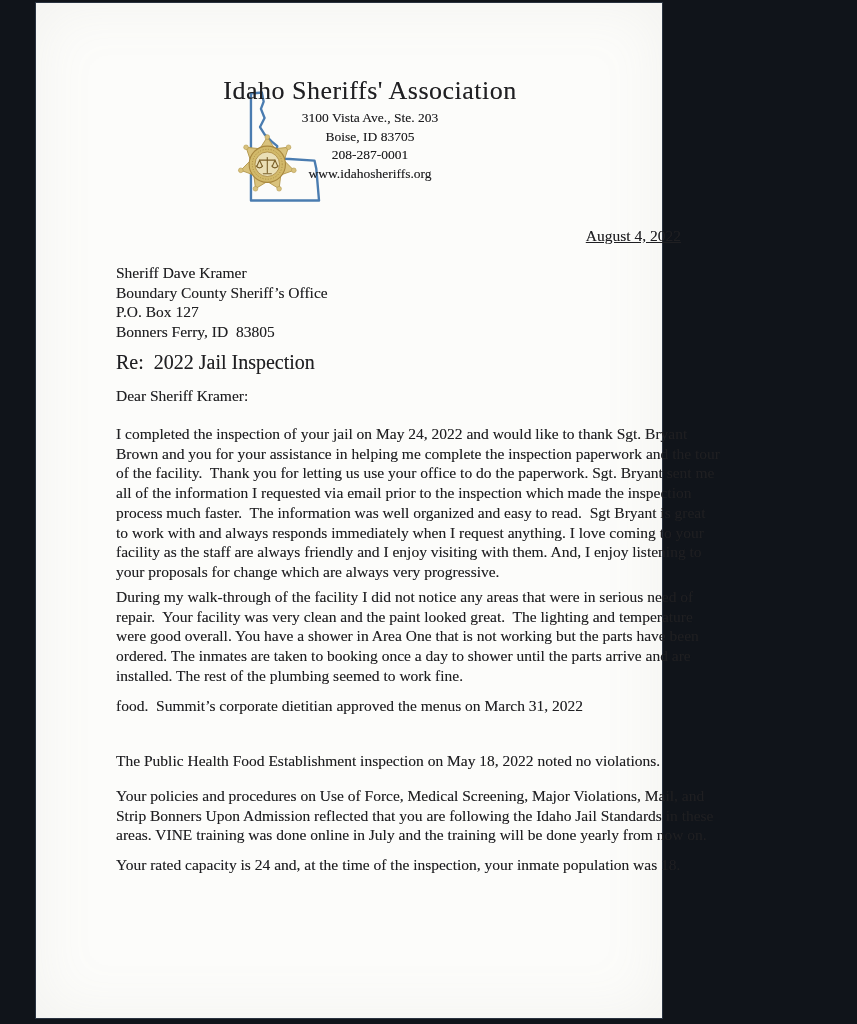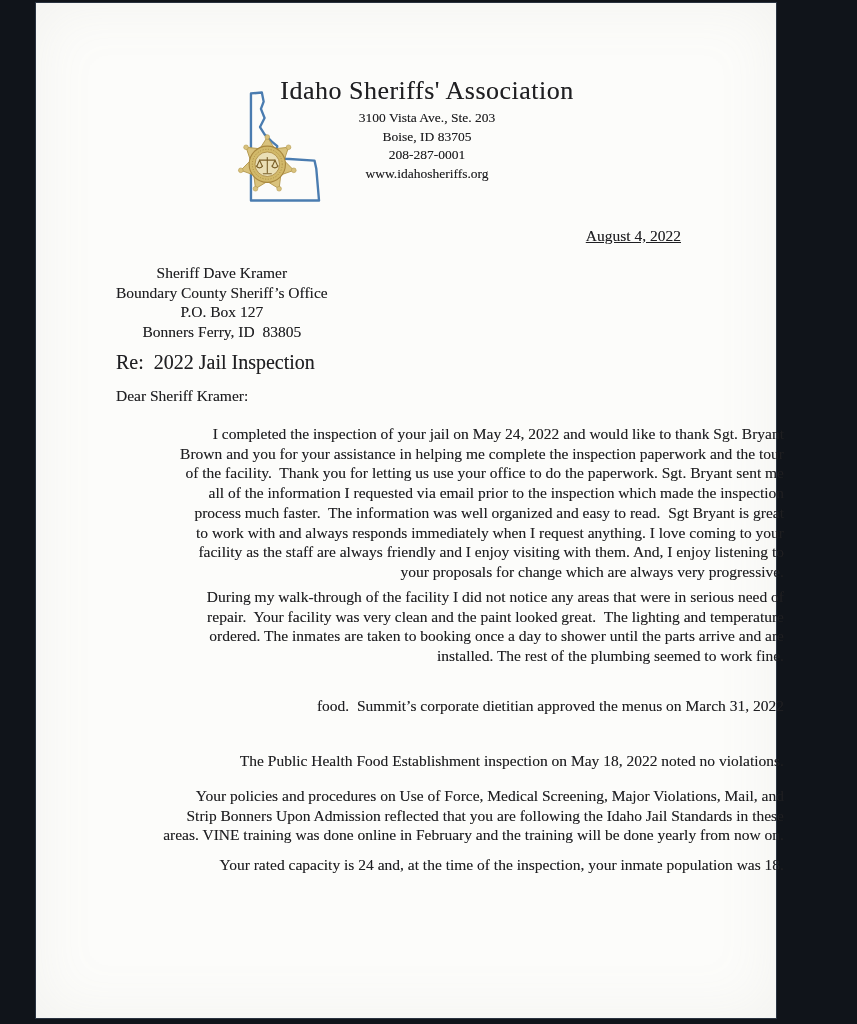--- a/index.html
+++ b/index.html
@@ -2,34 +2,34 @@
 <html><head>
 <meta charset="utf-8">
 <style>
   html,body{margin:0;padding:0;}
   body{
     width:857px;height:1024px;overflow:hidden;position:relative;
     background:#10141a;
     font-family:"Liberation Serif","DejaVu Serif",serif;
   }
   .page{
-    position:absolute;left:36px;top:3px;width:740px;height:1015px;
+    position:absolute;left:36px;top:3px;width:626px;height:1015px;
     background:#fcfcfa;color:#1f1f22;
     box-shadow:inset 0 0 60px rgba(160,160,150,0.10), 0 0 0 1px #2a3340;
   }
   .txt{white-space:pre-wrap;text-shadow:0 0 0.5px rgba(30,30,30,0.45);}
   .letterhead-text{position:absolute;top:73px;left:0;width:100%;text-align:center;transform:translateX(21px);}
   .org-name{font-size:26px;font-weight:400;letter-spacing:0.5px;margin:0 0 3px 0;}
   .lh-line{font-size:13.5px;line-height:18.5px;}
   .logo{position:absolute;left:194px;top:85px;width:100px;height:118px;}
   .date-line{position:absolute;top:224px;left:0;width:645px;text-align:right;font-size:15.5px;text-decoration:underline;}
-  .recipient{position:absolute;left:80px;top:260px;font-size:15.5px;line-height:19.5px;text-align:center;}
+  .recipient{position:absolute;left:80px;top:260px;font-size:15.5px;line-height:19.5px;}
   .re-line{position:absolute;left:80px;top:348px;font-size:20px;}
   .salutation{position:absolute;left:80px;top:384px;font-size:15.5px;}
-  .para{position:absolute;left:80px;width:668px;font-size:15.5px;line-height:19.7px;text-align:right;}
+  .para{position:absolute;left:80px;width:668px;font-size:15.5px;line-height:19.7px;}
   #p1{top:421px}#p2{top:584px}#p3{top:693px}#p4{top:748px}#p5{top:783px}#p6{top:852px}
 </style>
 </head>
 <body>
 
 <div class="page">
 
   <div class="logo">
     <svg viewBox="0 0 100 130" width="100" height="118">
 
@@ -89,35 +89,36 @@
     <div class="txt">all of the information I requested via email prior to the inspection which made the inspection</div>
     <div class="txt">process much faster.  The information was well organized and easy to read.  Sgt Bryant is great</div>
     <div class="txt">to work with and always responds immediately when I request anything. I love coming to your</div>
     <div class="txt">facility as the staff are always friendly and I enjoy visiting with them. And, I enjoy listening to</div>
     <div class="txt">your proposals for change which are always very progressive.</div>
   </div>
 
   <div id="p2" class="para">
     <div class="txt">During my walk-through of the facility I did not notice any areas that were in serious need of</div>
     <div class="txt">repair.  Your facility was very clean and the paint looked great.  The lighting and temperature</div>
+    <div class="txt">were good overall. You have a shower in Area One that is not working but the parts have been</div>
     <div class="txt">ordered. The inmates are taken to booking once a day to shower until the parts arrive and are</div>
     <div class="txt">installed. The rest of the plumbing seemed to work fine.</div>
   </div>
 
   <div id="p3" class="para">
     <div class="txt">food.  Summit’s corporate dietitian approved the menus on March 31, 2022</div>
   </div>
 
   <div id="p4" class="para">
     <div class="txt">The Public Health Food Establishment inspection on May 18, 2022 noted no violations.</div>
   </div>
 
   <div id="p5" class="para">
     <div class="txt">Your policies and procedures on Use of Force, Medical Screening, Major Violations, Mail, and</div>
     <div class="txt">Strip Bonners Upon Admission reflected that you are following the Idaho Jail Standards in these</div>
-    <div class="txt">areas. VINE training was done online in February and the training will be done yearly from now on.</div>
+    <div class="txt">areas. VINE training was done online in July and the training will be done yearly from now on.</div>
   </div>
 
   <div id="p6" class="para">
     <div class="txt">Your rated capacity is 24 and, at the time of the inspection, your inmate population was 18.</div>
   </div>
 
 </div>
 
 </body></html>

